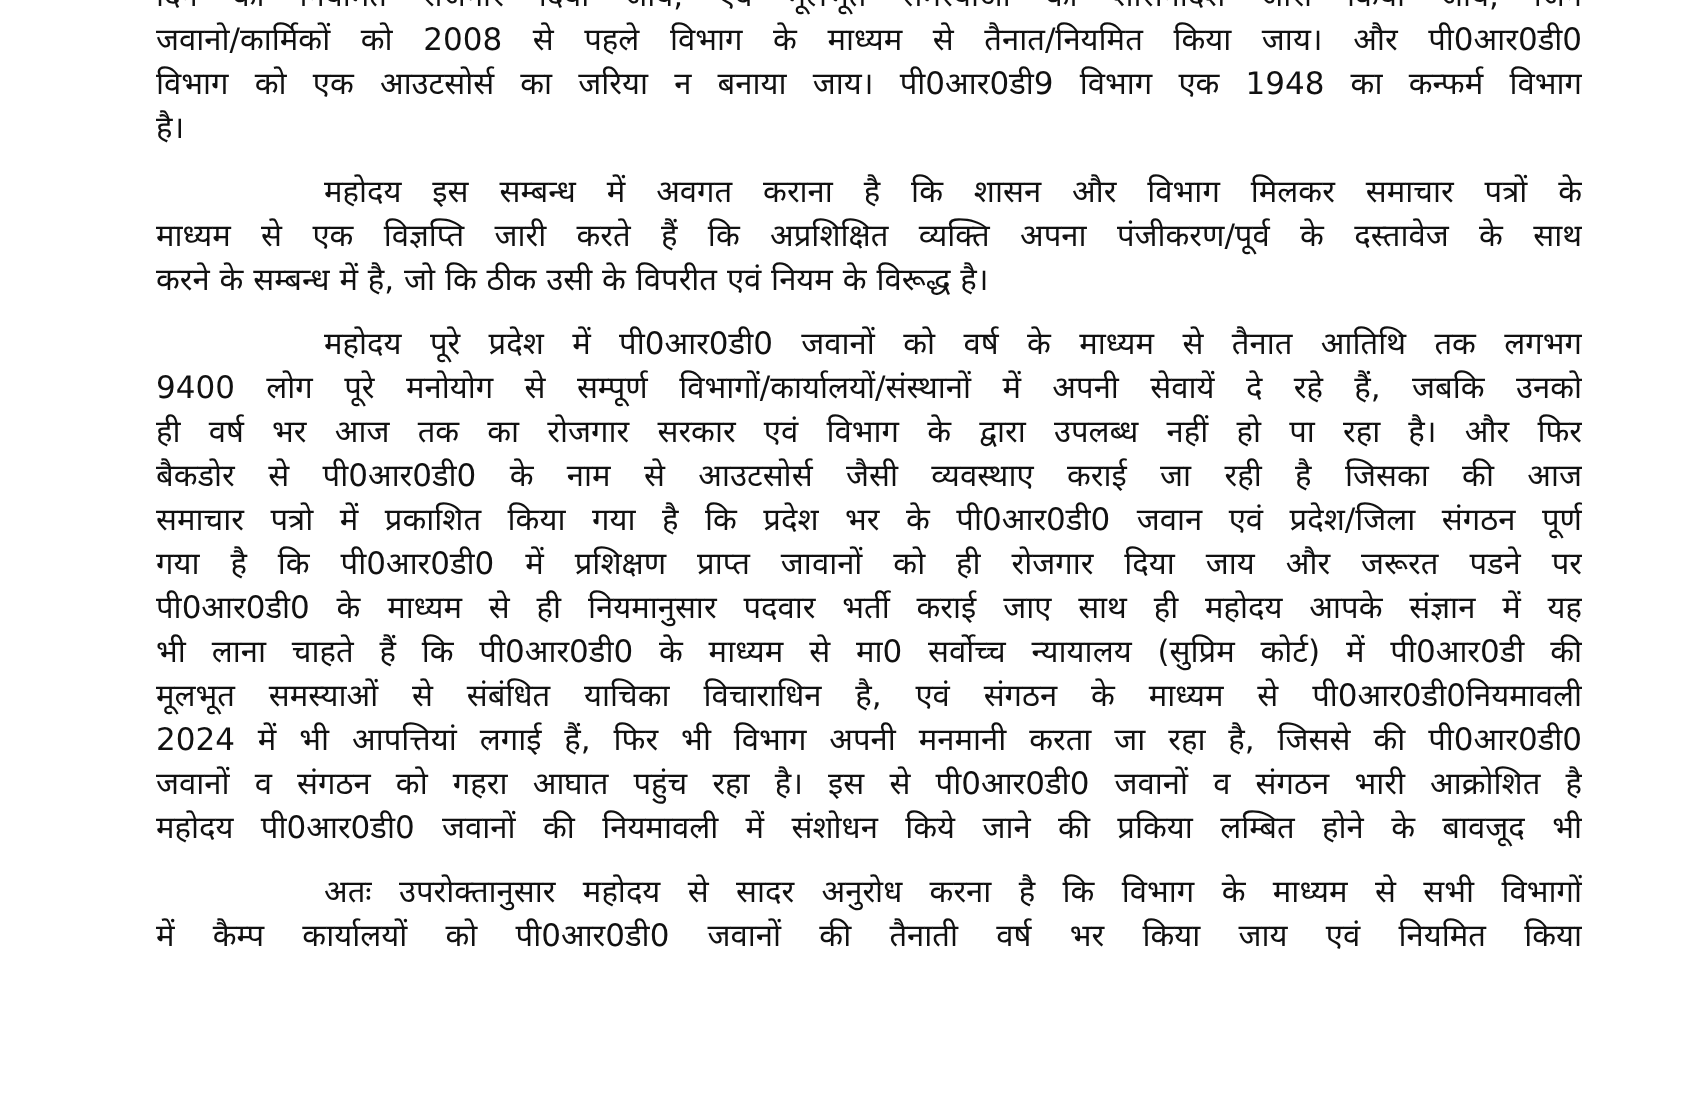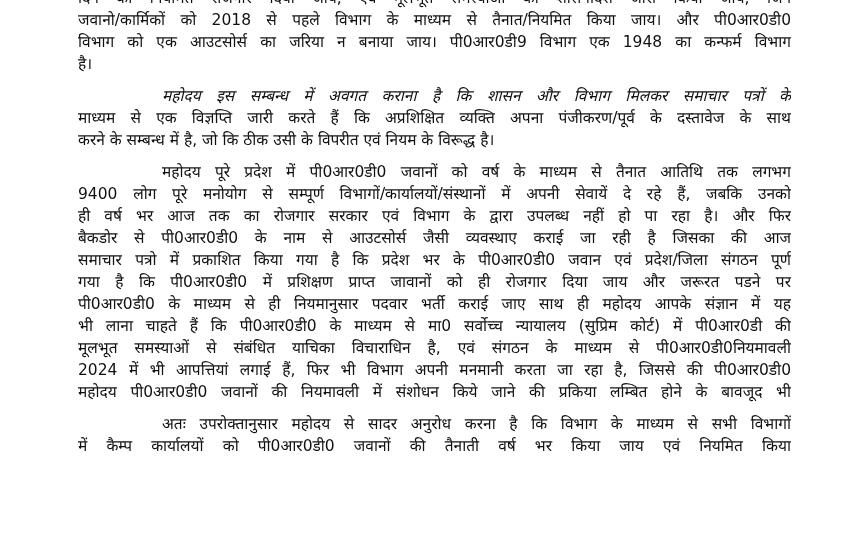--- a/index.html
+++ b/index.html
@@ -40,42 +40,43 @@
       text-align-last: left;
     }
   </style>
 </head>
 <body>
 
 <div class="page">
 
   <div class="para">
     <span class="line">दिन का नियमित रोजगार दिया जाय, एवं मूलभूत समस्याओं का शासनादेश जारी किया जाय, जिन</span>
-    <span class="line">जवानो/कार्मिकों को 2018 से पहले विभाग के माध्यम से तैनात/नियमित किया जाय। और पी0आर0डी0</span>
+    <span class="line">जवानो/कार्मिकों को 2008 से पहले विभाग के माध्यम से तैनात/नियमित किया जाय। और पी0आर0डी0</span>
     <span class="line">विभाग को एक आउटसोर्स का जरिया न बनाया जाय। पी0आर0डी9 विभाग एक 1948 का कन्फर्म विभाग</span>
     <span class="line last">है।</span>
   </div>
 
   <div class="para">
-    <span class="line" style="padding-left:84px;font-style:italic;">महोदय इस सम्बन्ध में अवगत कराना है कि शासन और विभाग मिलकर समाचार पत्रों के</span>
+    <span class="line" style="padding-left:84px;">महोदय इस सम्बन्ध में अवगत कराना है कि शासन और विभाग मिलकर समाचार पत्रों के</span>
     <span class="line">माध्यम से एक विज्ञप्ति जारी करते हैं कि अप्रशिक्षित व्यक्ति अपना पंजीकरण/पूर्व के दस्तावेज के साथ</span>
     <span class="line last">करने के सम्बन्ध में है, जो कि ठीक उसी के विपरीत एवं नियम के विरूद्ध है।</span>
   </div>
 
   <div class="para">
     <span class="line" style="padding-left:84px;">महोदय पूरे प्रदेश में पी0आर0डी0 जवानों को वर्ष के माध्यम से तैनात आतिथि तक लगभग</span>
     <span class="line">9400 लोग पूरे मनोयोग से सम्पूर्ण विभागों/कार्यालयों/संस्थानों में अपनी सेवायें दे रहे हैं, जबकि उनको</span>
     <span class="line">ही वर्ष भर आज तक का रोजगार सरकार एवं विभाग के द्वारा उपलब्ध नहीं हो पा रहा है। और फिर</span>
     <span class="line">बैकडोर से पी0आर0डी0 के नाम से आउटसोर्स जैसी व्यवस्थाए कराई जा रही है जिसका की आज</span>
     <span class="line">समाचार पत्रो में प्रकाशित किया गया है कि प्रदेश भर के पी0आर0डी0 जवान एवं प्रदेश/जिला संगठन पूर्ण</span>
     <span class="line">गया है कि पी0आर0डी0 में प्रशिक्षण प्राप्त जावानों को ही रोजगार दिया जाय और जरूरत पडने पर</span>
     <span class="line">पी0आर0डी0 के माध्यम से ही नियमानुसार पदवार भर्ती कराई जाए साथ ही महोदय आपके संज्ञान में यह</span>
     <span class="line">भी लाना चाहते हैं कि पी0आर0डी0 के माध्यम से मा0 सर्वोच्च  न्यायालय (सुप्रिम कोर्ट) में पी0आर0डी की</span>
     <span class="line">मूलभूत समस्याओं से संबंधित याचिका विचाराधिन है, एवं संगठन के माध्यम से पी0आर0डी0नियमावली</span>
     <span class="line">2024 में भी आपत्तियां लगाई हैं, फिर भी विभाग अपनी मनमानी करता जा रहा है, जिससे की पी0आर0डी0</span>
+    <span class="line">जवानों व संगठन को गहरा आघात पहुंच रहा है। इस से पी0आर0डी0 जवानों व संगठन भारी आक्रोशित है</span>
     <span class="line">महोदय पी0आर0डी0 जवानों की नियमावली में संशोधन किये जाने की प्रकिया लम्बित होने के बावजूद भी</span>
   </div>
 
   <div class="para">
     <span class="line" style="padding-left:84px;">अतः उपरोक्तानुसार महोदय से सादर अनुरोध करना है कि विभाग के माध्यम से सभी विभागों</span>
     <span class="line">में कैम्प कार्यालयों को पी0आर0डी0 जवानों की तैनाती वर्ष भर किया जाय एवं नियमित किया</span>
   </div>
 
 </div>
 

